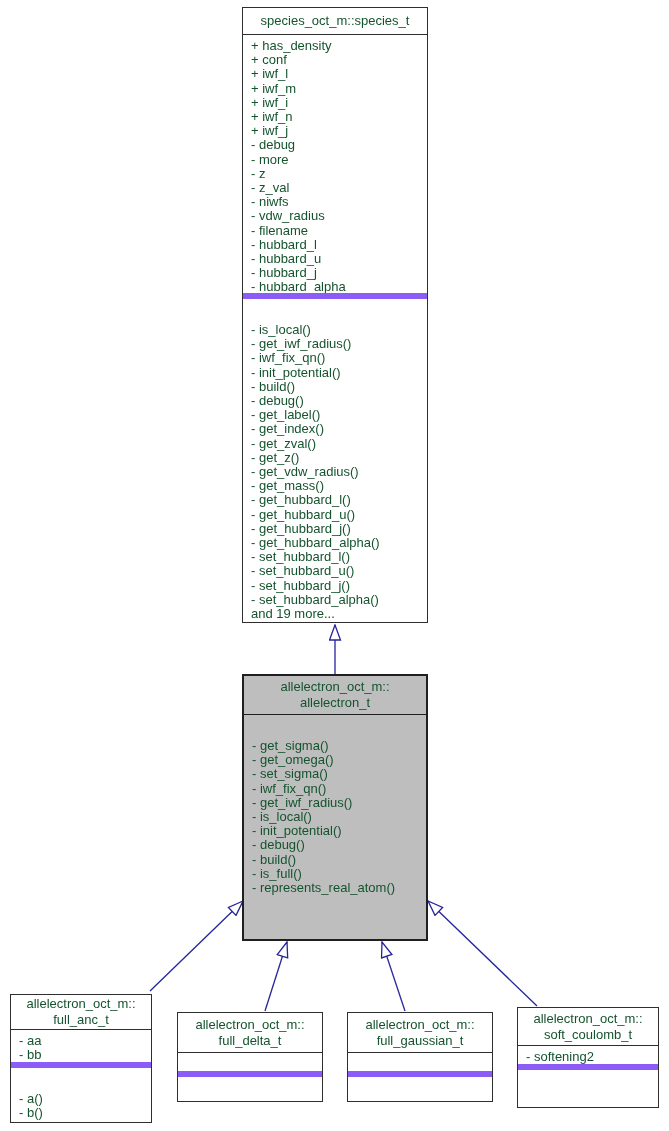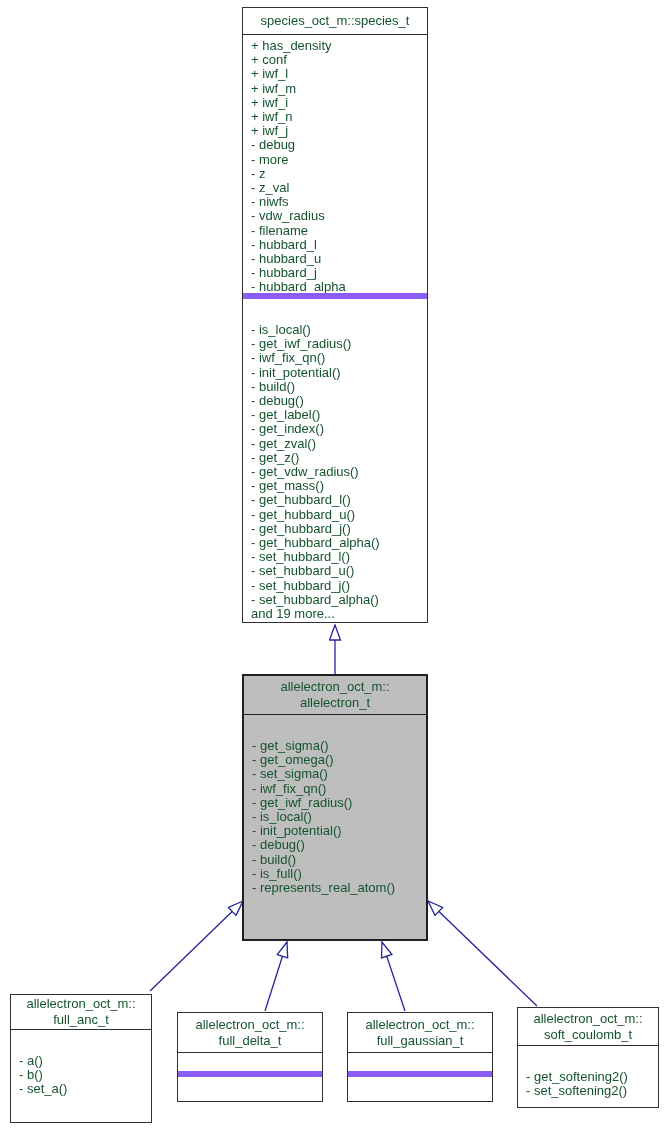--- a/index.html
+++ b/index.html
@@ -155,20 +155,24 @@
         <div class="member">- is_full()</div>
         <div class="member">- represents_real_atom()</div>
       </div>
   </div>
 
   <div class="uml-box" style="left:10px; top:994px; width:142px; height:129px;">
     <div class="uml-title" style="height:35px">
         <div class="title-line">allelectron_oct_m::</div>
         <div class="title-line">full_anc_t</div>
       </div>
+    <div class="uml-attrs" style="height:38px">
+        <div class="member">- aa</div>
+        <div class="member">- bb</div>
+      </div>
     <div class="uml-methods">
         <div class="member">- a()</div>
         <div class="member">- b()</div>
         <div class="member">- set_a()</div>
       </div>
   </div>
 
   <div class="uml-box" style="left:177px; top:1012px; width:146px; height:90px;">
     <div class="uml-title" style="height:40px">
         <div class="title-line">allelectron_oct_m::</div>
@@ -185,19 +189,18 @@
       </div>
     <div class="uml-attrs" style="height:24px"></div>
     <div class="uml-methods"></div>
   </div>
 
   <div class="uml-box" style="left:517px; top:1007px; width:142px; height:101px;">
     <div class="uml-title" style="height:38px">
         <div class="title-line">allelectron_oct_m::</div>
         <div class="title-line">soft_coulomb_t</div>
       </div>
-    <div class="uml-methods">
-        <div class="member">- get_softening2()</div>
-        <div class="member">- set_softening2()</div>
+    <div class="uml-attrs" style="height:24px">
+        <div class="member">- softening2</div>
       </div>
   </div>
 
 </div>
 
 </body></html>

